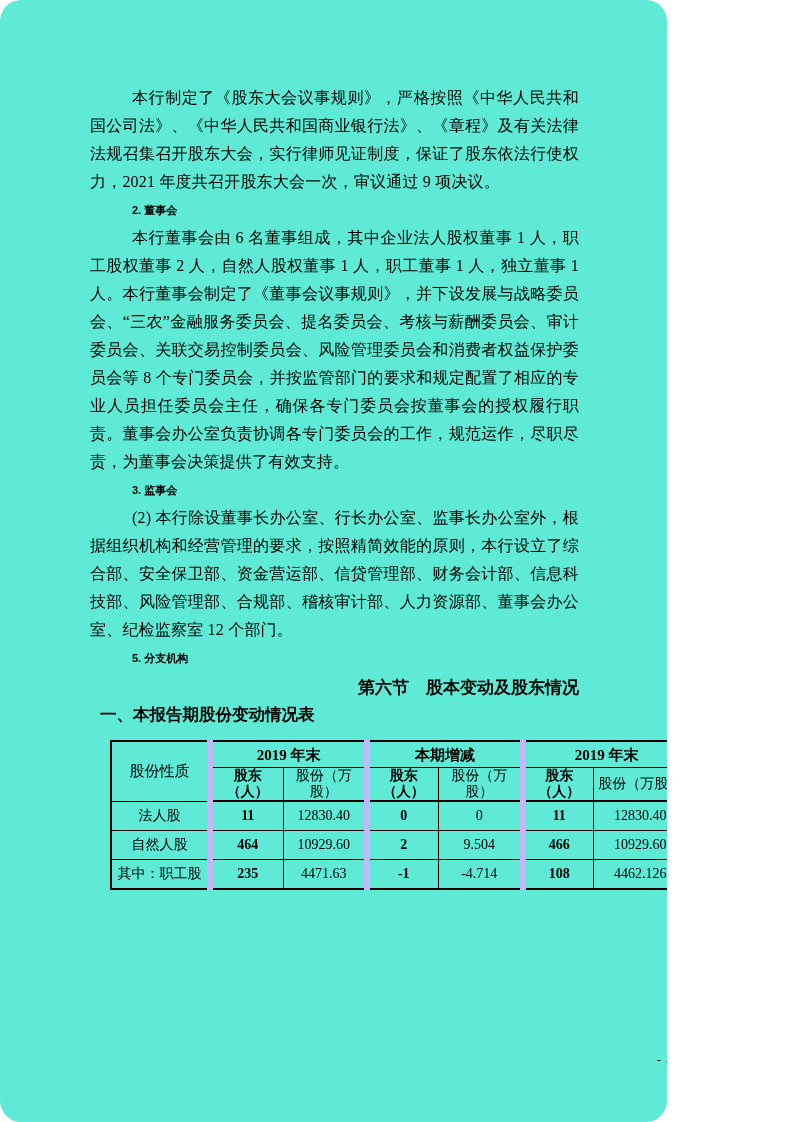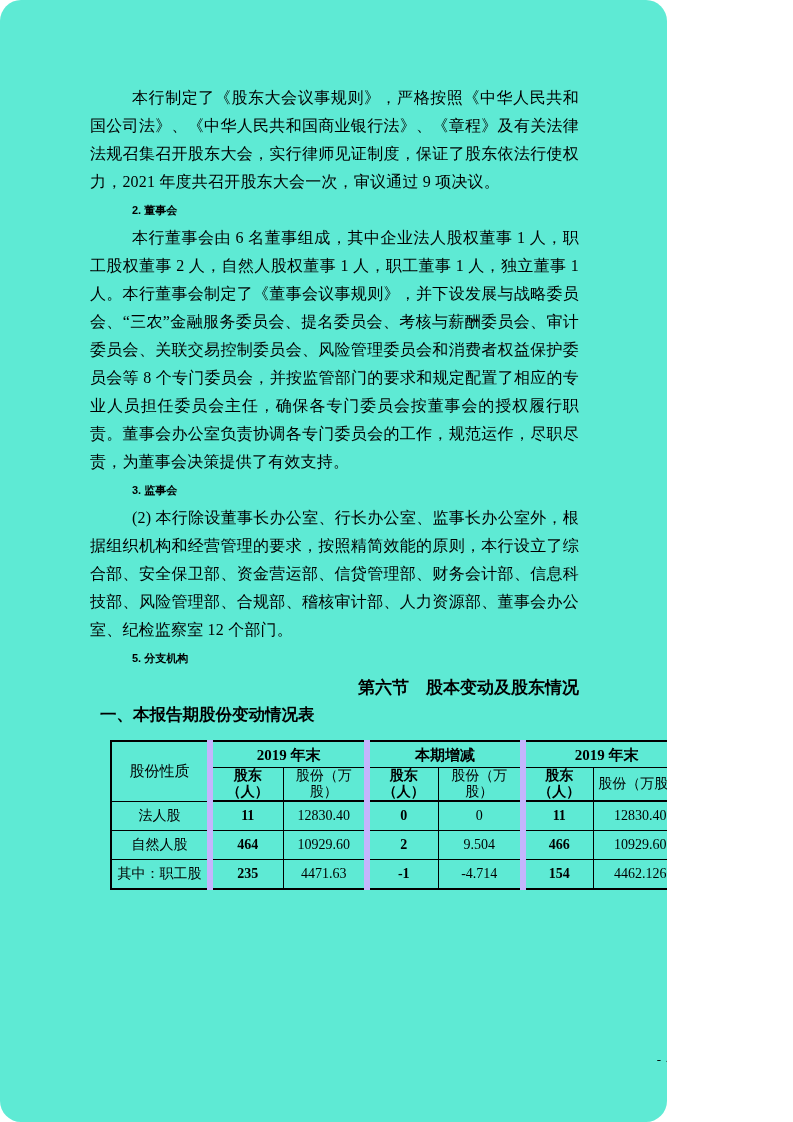--- a/index.html
+++ b/index.html
@@ -137,21 +137,21 @@
         <td>9.504</td>
         <td class="gsep">466</td>
         <td>10929.60</td>
       </tr>
       <tr class="data-row">
         <td>其中：职工股</td>
         <td class="gsep">235</td>
         <td>4471.63</td>
         <td class="gsep">-1</td>
         <td>-4.714</td>
-        <td class="gsep">154</td>
+        <td class="gsep">108</td>
         <td>4462.126</td>
       </tr>
     </tbody>
   </table>
 
   <div class="page-footer">- 4 -</div>
 
 </div>
 
 </body></html>

